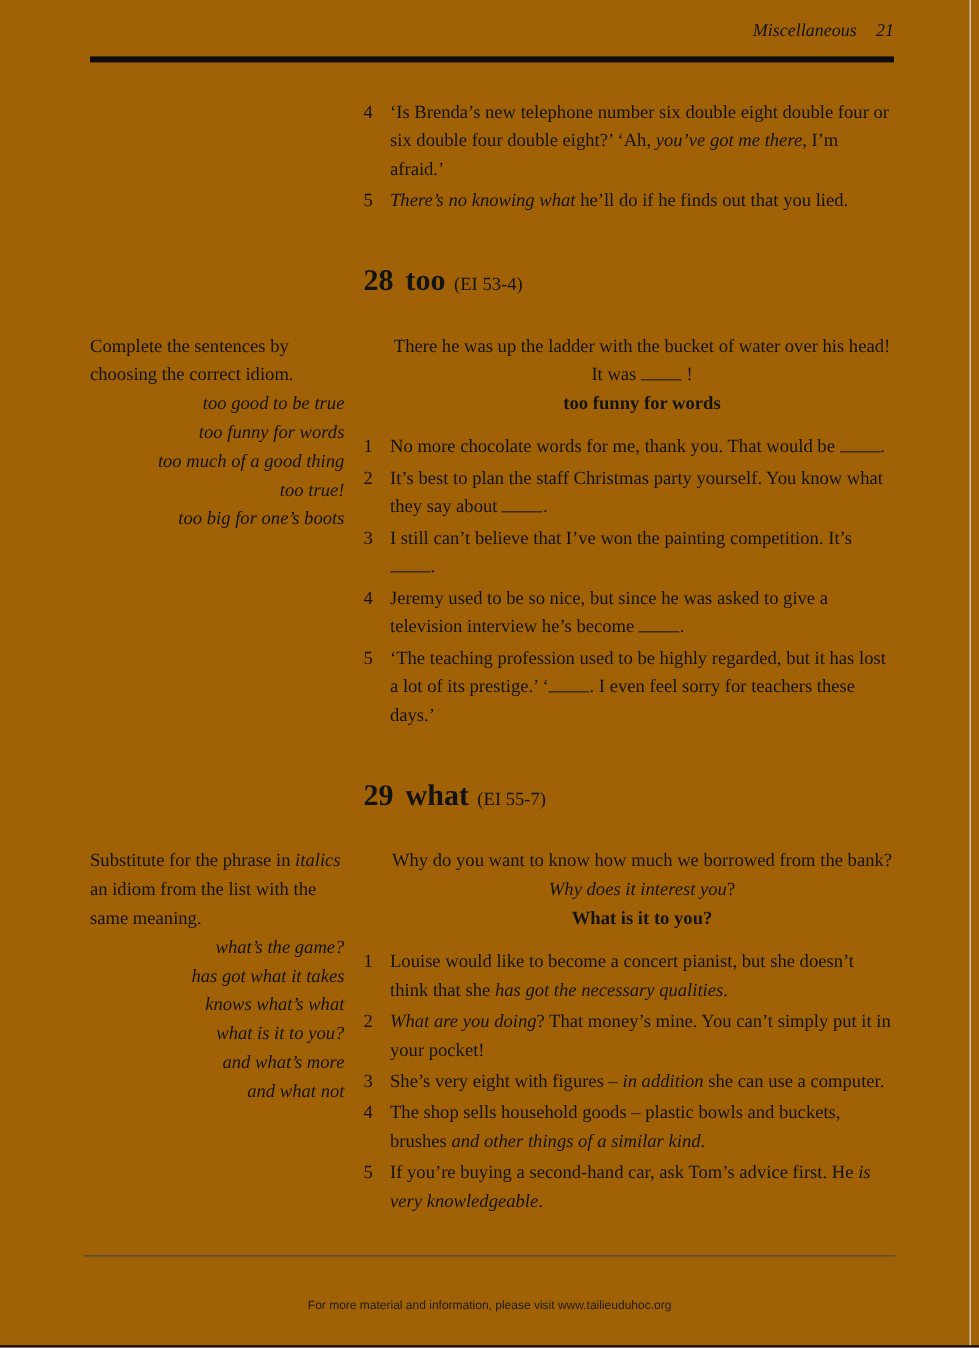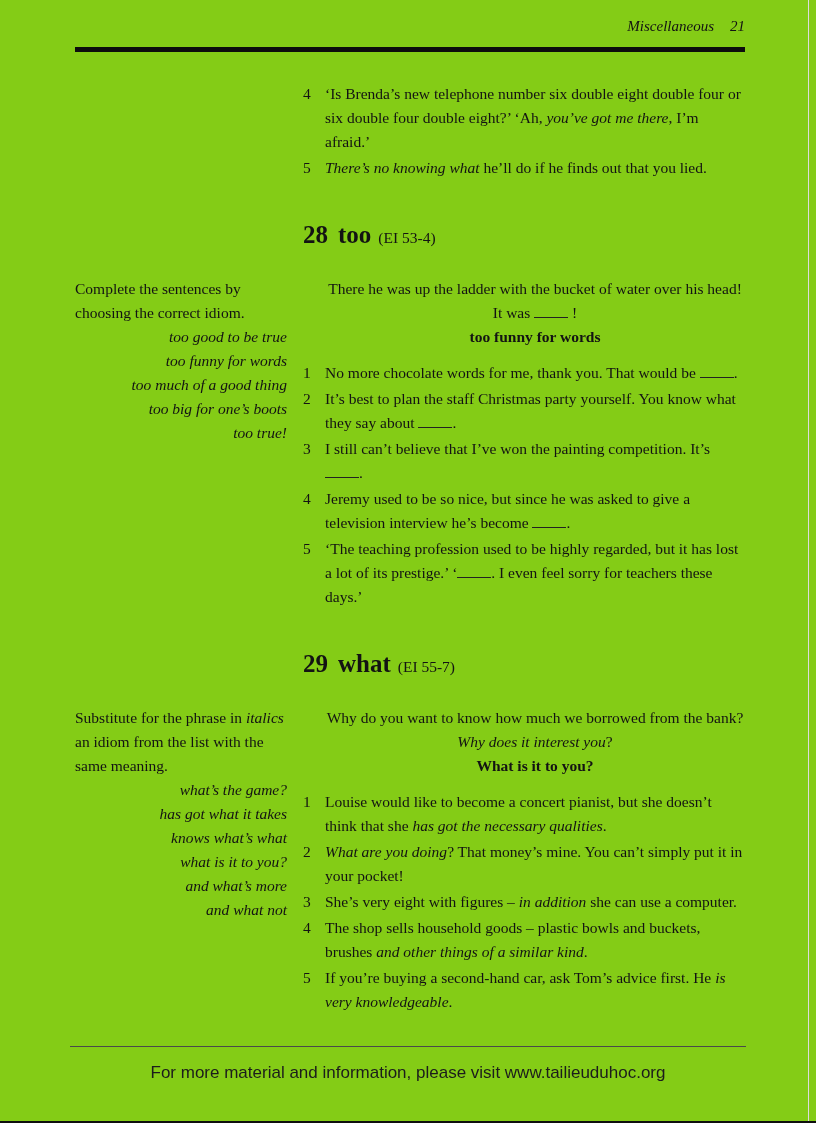--- a/index.html
+++ b/index.html
@@ -2,21 +2,21 @@
 <html><head>
 <meta charset="utf-8">
 <style>
   * { margin: 0; padding: 0; box-sizing: border-box; }
   html, body { background: #9a9a9a; }
   body { display: flex; justify-content: center; }
   .page {
     position: relative;
     width: 816px;
     height: 1123px;
-    background: #84cc16;
+    background: #a16207;
     font-family: "Liberation Serif", serif;
     color: #131313;
     overflow: hidden;
   }
   
   .scan-bottom { position: absolute; left: 0; right: 0; bottom: 0; height: 2px; background: #0e0e0e; }
   .scan-right { position: absolute; top: 0; bottom: 0; right: 7px; width: 1px; background: #dcdcdc; }
 
   .header-row {
     padding: 18px 71px 0 75px;
@@ -58,24 +58,24 @@
   .blank {
     display: inline-block;
     width: 34px;
     height: 14px;
     border-bottom: 1.4px solid #222;
     vertical-align: baseline;
   }
 
   .bottom-rule { position: absolute; left: 70px; right: 70px; bottom: 76px; height: 1px; background: #4a4a4a; }
   .footer-text {
-    position: absolute; left: 0; right: 0; bottom: 40px;
+    position: absolute; left: 0; right: 0; bottom: 29px;
     text-align: center;
     font-family: "Liberation Sans", sans-serif;
-    font-size: 17px;
+    font-size: 10px;
     color: #1c1c1c;
   }
 </style>
 </head>
 <body>
 
 <div class="page">
 
   <div class="header-row">
     <span class="running-head it">Miscellaneous</span>
@@ -108,22 +108,22 @@
           </h2>
         </div>
       </div>
       <div class="row">
         <div class="col-left">
           <p class="instruction"><span>Complete the sentences by choosing the correct idiom.</span></p>
           <div class="idiom-list">
               <div class="idiom">too good to be true</div>
               <div class="idiom">too funny for words</div>
               <div class="idiom">too much of a good thing</div>
+              <div class="idiom">too true!</div>
               <div class="idiom">too big for one’s boots</div>
-              <div class="idiom">too true!</div>
             </div>
         </div>
         <div class="col-right">
           <div class="example">
             <p class="example-prompt"><span>There he was up the ladder with the bucket of water over his head! It was </span><span class="blank"></span><span> !</span></p>
             <p class="example-answer">too funny for words</p>
           </div>
           <div class="ex-items">
               <div class="ex-item">
                 <span class="ex-num">1</span>

